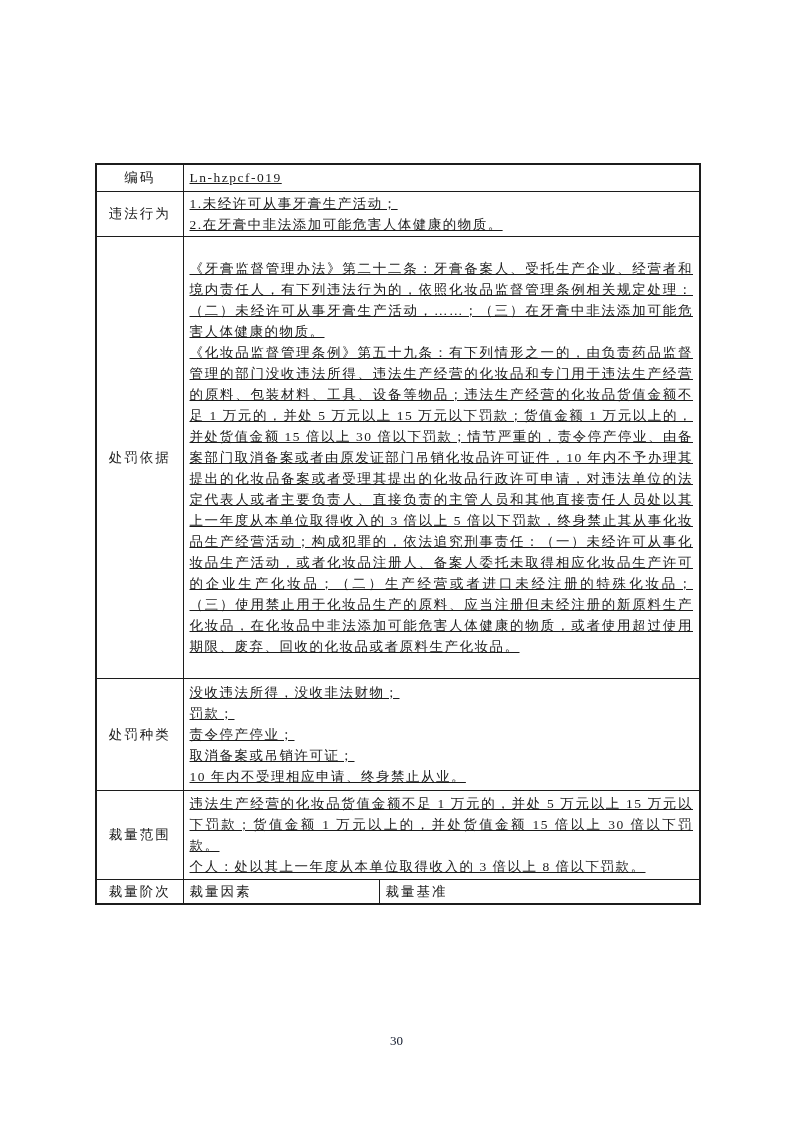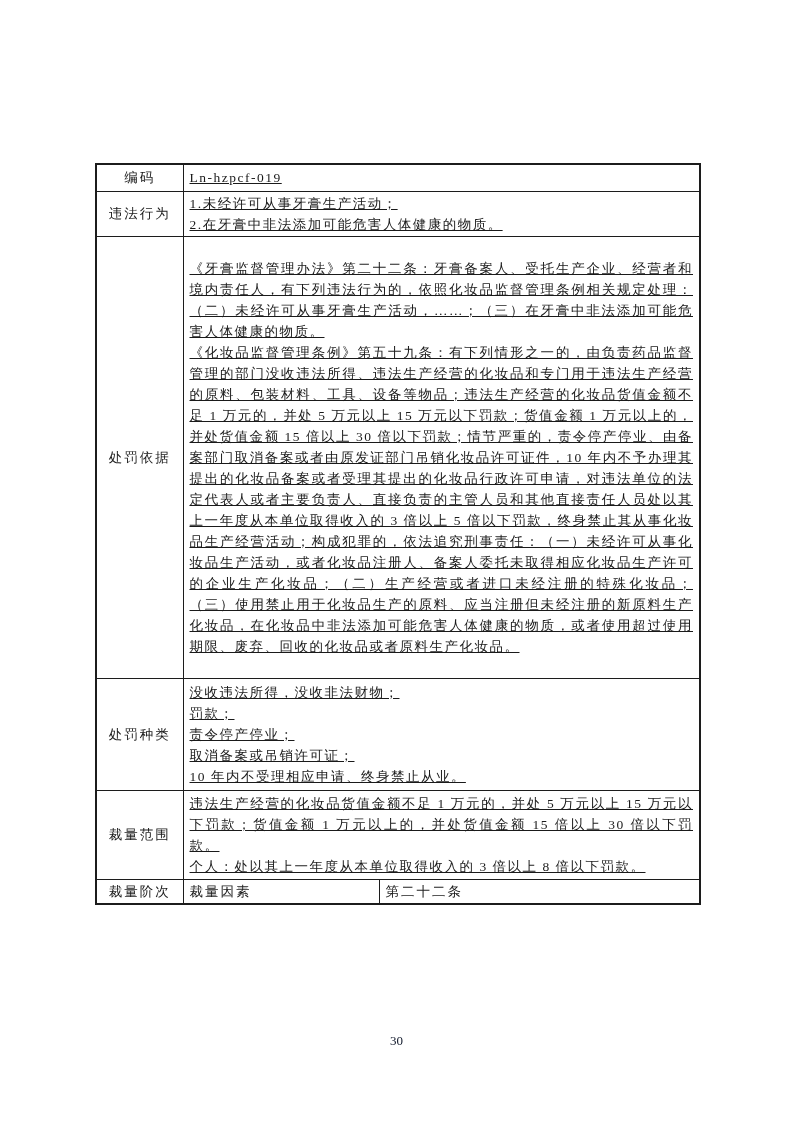--- a/index.html
+++ b/index.html
@@ -113,21 +113,21 @@
       <td class="label-cell">裁量范围</td>
       <td class="content-cell" colspan="2">
         <div class="para">违法生产经营的化妆品货值金额不足 1 万元的，并处 5 万元以上 15 万元以下罚款；货值金额 1 万元以上的，并处货值金额 15 倍以上 30 倍以下罚款。</div>
         <div class="para">个人：处以其上一年度从本单位取得收入的 3 倍以上 8 倍以下罚款。</div>
       </td>
     </tr>
 
     <tr class="h-r7">
       <td class="label-cell">裁量阶次</td>
       <td class="center-cell">裁量因素</td>
-      <td class="center-cell">第二十二条</td>
+      <td class="center-cell">裁量基准</td>
     </tr>
 
   </tbody>
     </table>
 
   <div class="page-number">30</div>
 
 </div>
 
 </body></html>

